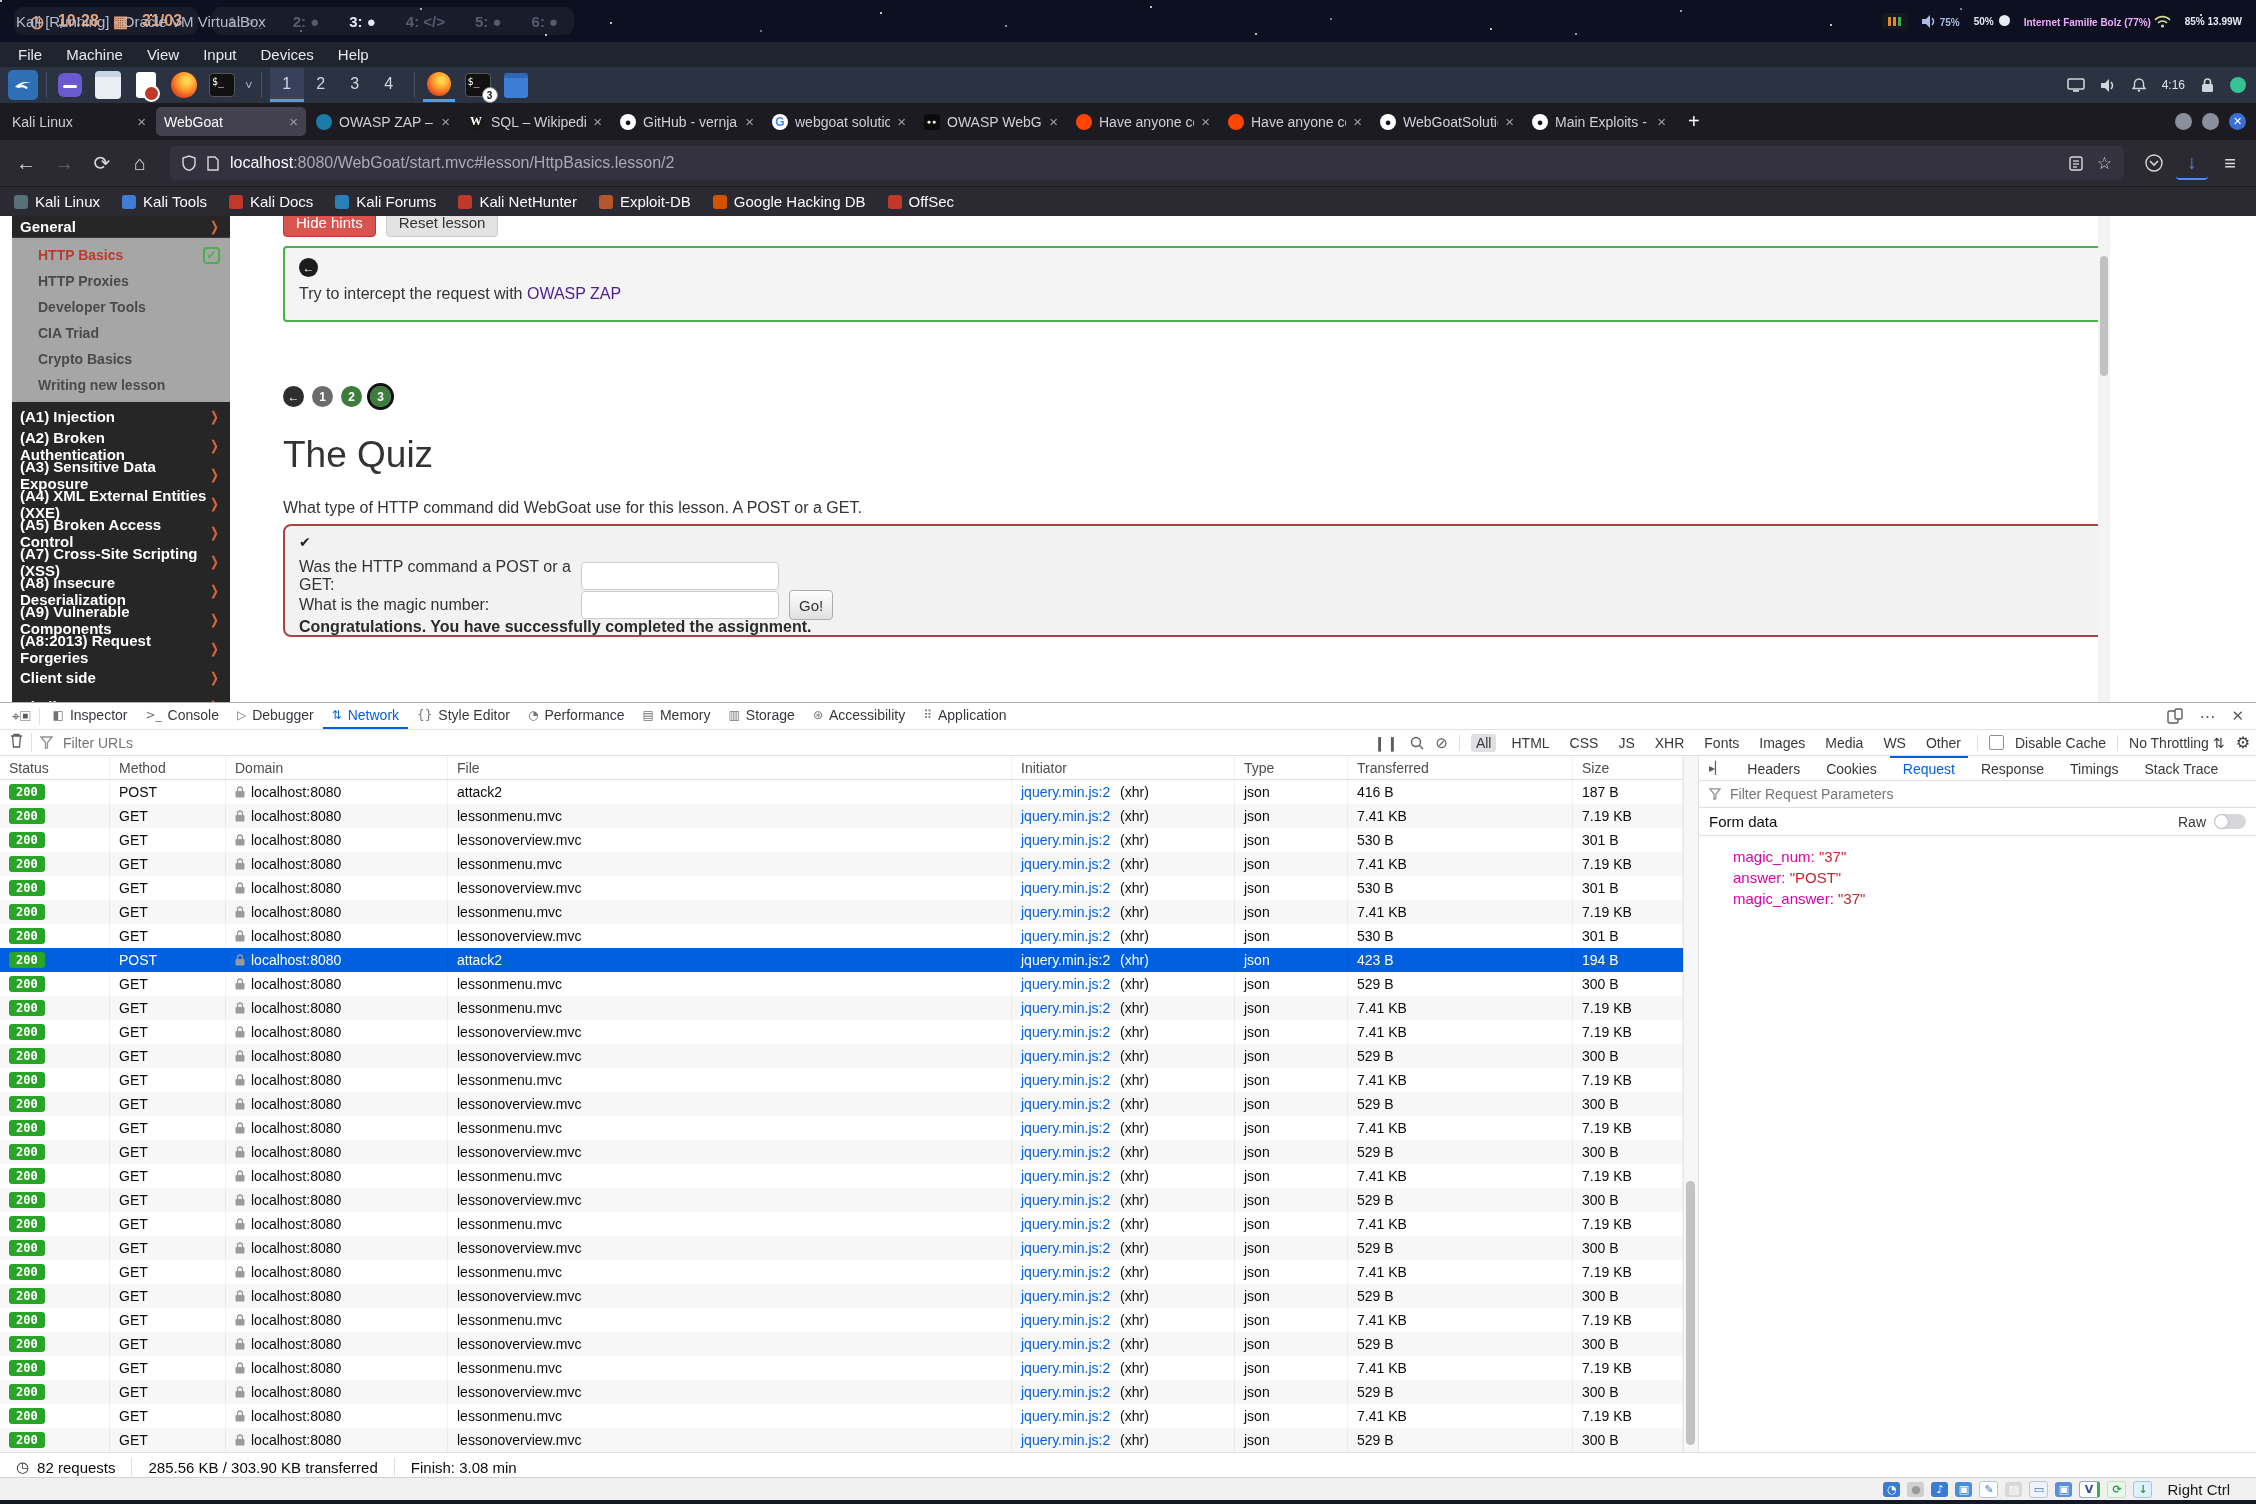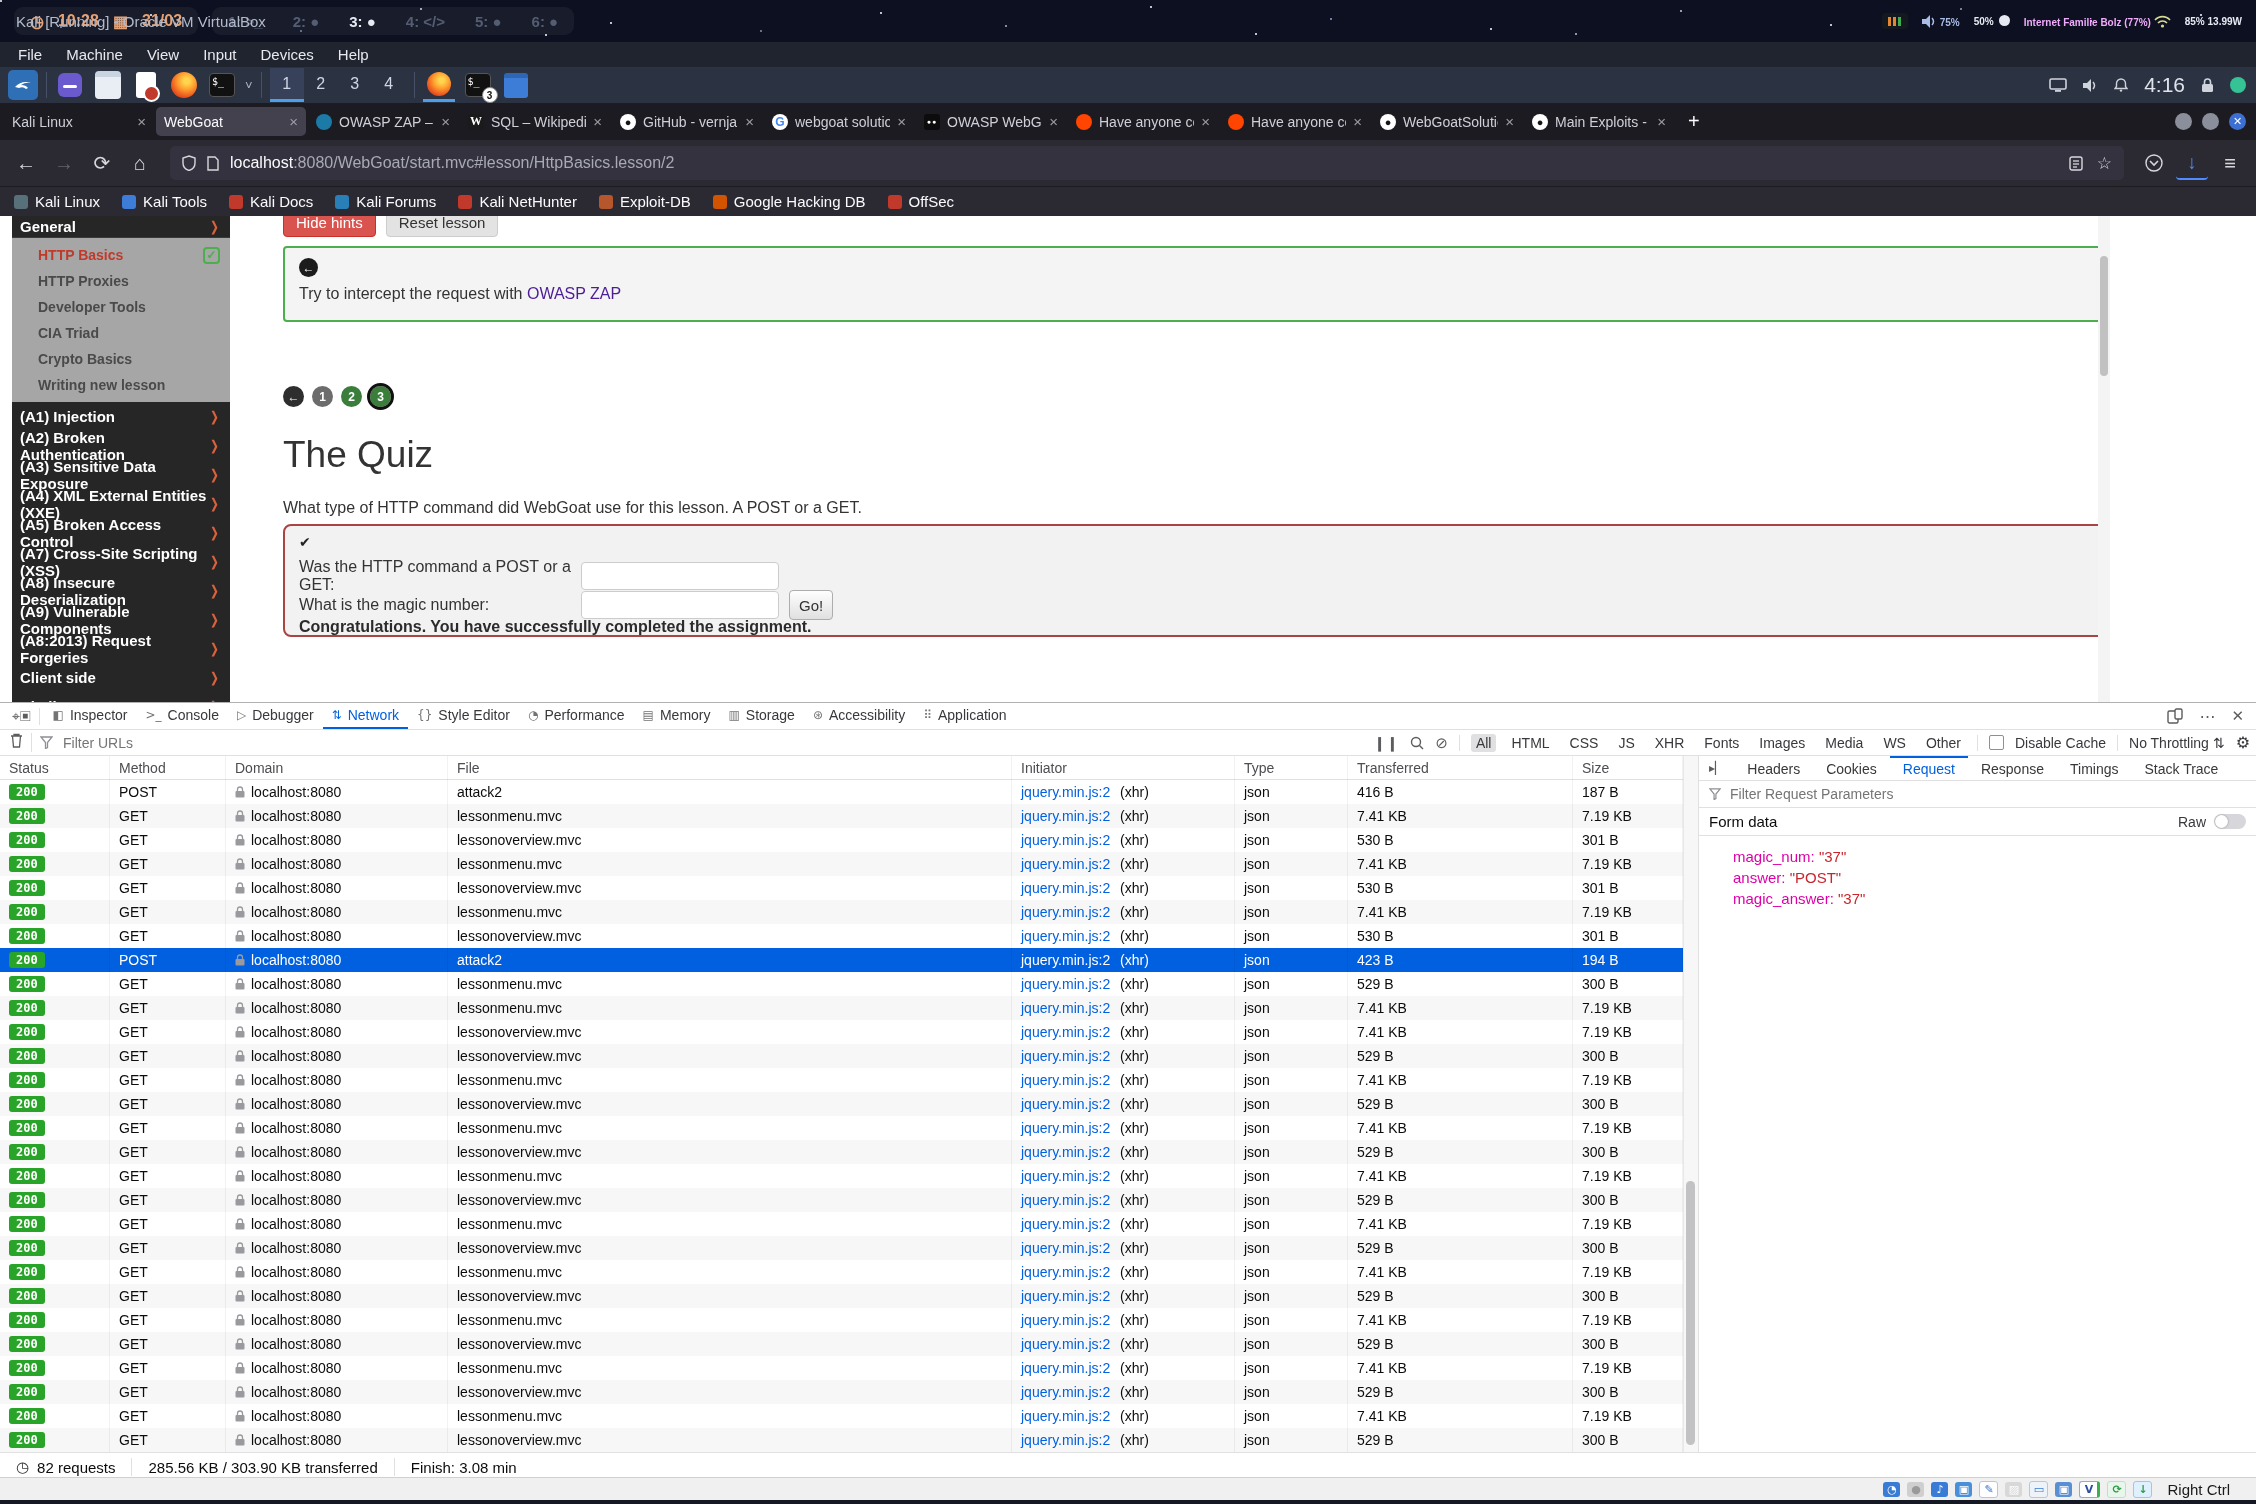--- a/index.html
+++ b/index.html
@@ -45,21 +45,21 @@
   .tb-doc i{position:absolute;right:-4px;bottom:-4px;width:13px;height:13px;border-radius:50%;background:#c0392b;border:2px solid #fff;}
   .ff-ball{width:26px;height:26px;border-radius:50%;background:radial-gradient(circle at 60% 35%,#ffd54d 12%,#ff9d2e 38%,#e8501e 70%,#b5341f 100%);}
   .tb-term{background:#111;border:1px solid #555;width:26px;height:24px;border-radius:4px;color:#fff;font-size:10px;font-family:"DejaVu Sans Mono",monospace;display:flex;align-items:flex-start;padding:2px;box-sizing:border-box;}
   .tb-sep{width:1px;height:26px;background:#465067;}
   .tb-chevron{color:#aeb6c6;font-size:13px;}
   .tb-ws{color:#cfd6e4;font-size:16px;width:34px;height:34px;display:flex;align-items:center;justify-content:center;border-bottom:3px solid transparent;box-sizing:border-box;}
   .tb-ws.active{background:#38415a;border-bottom-color:#4f9eea;}
   .tb-win{border-bottom:3px solid #4f9eea;height:34px;display:flex;align-items:center;padding:0 4px;box-sizing:border-box;}
   .tb-badge{position:absolute;right:-5px;bottom:-3px;background:#fff;color:#111;border-radius:50%;width:14px;height:14px;font-size:10px;font-weight:bold;display:flex;align-items:center;justify-content:center;border:1px solid #888;}
   .tb-bluefolder{background:#3d7dd8;width:24px;height:20px;border-radius:3px;border-top:5px solid #2f66b4;}
-  .vm-tray{position:absolute;right:10px;display:flex;align-items:center;gap:16px;color:#dfe3ec;font-size:21px;}
+  .vm-tray{position:absolute;right:10px;display:flex;align-items:center;gap:16px;color:#dfe3ec;font-size:12px;}
   .tray-shield{width:16px;height:16px;border-radius:50%;background:#35c294;}
 
   
   .ff-tabbar{top:103px;height:37px;background:#1c1b22;display:flex;align-items:center;padding:0 4px;box-sizing:border-box;}
   .tab{display:flex;align-items:center;gap:7px;width:150px;height:29px;padding:0 8px;margin-right:2px;border-radius:5px;box-sizing:border-box;flex:none;color:#cfcfd8;}
   .tab.active{background:#42414d;color:#fbfbfe;}
   .tab-title{font-size:14px;white-space:nowrap;overflow:hidden;flex:1;}
   .tab-close{font-size:15px;color:#9d9da7;flex:none;}
   .fav{width:16px;height:16px;border-radius:3px;flex:none;display:flex;align-items:center;justify-content:center;font-size:10px;font-weight:bold;}
   .fav-zap{background:#1b7aa6;border-radius:50%;}

